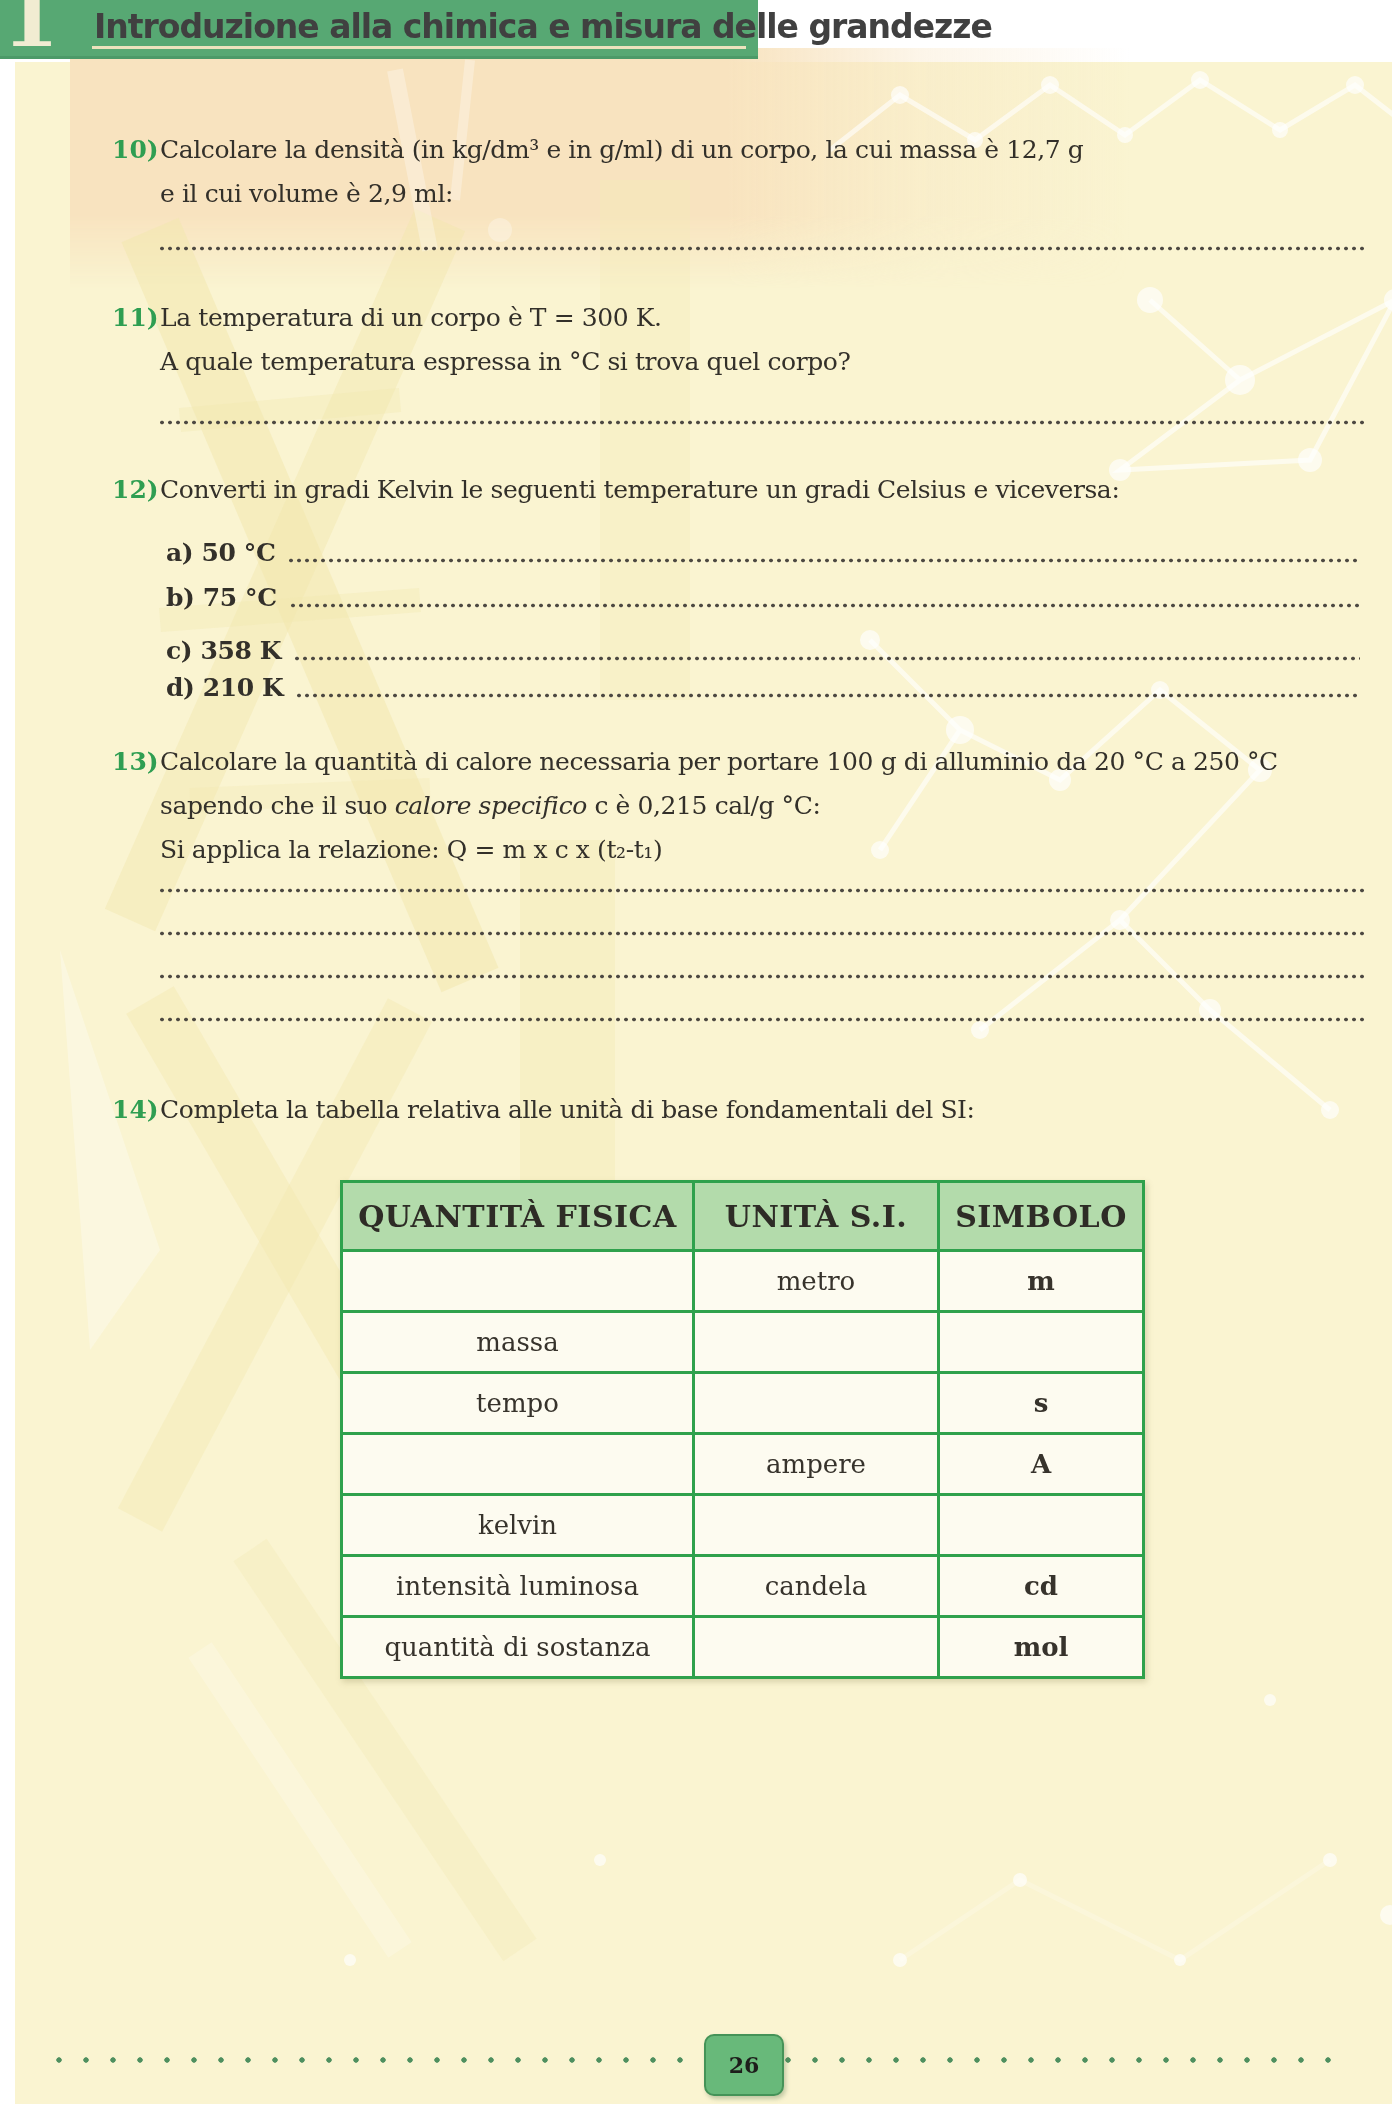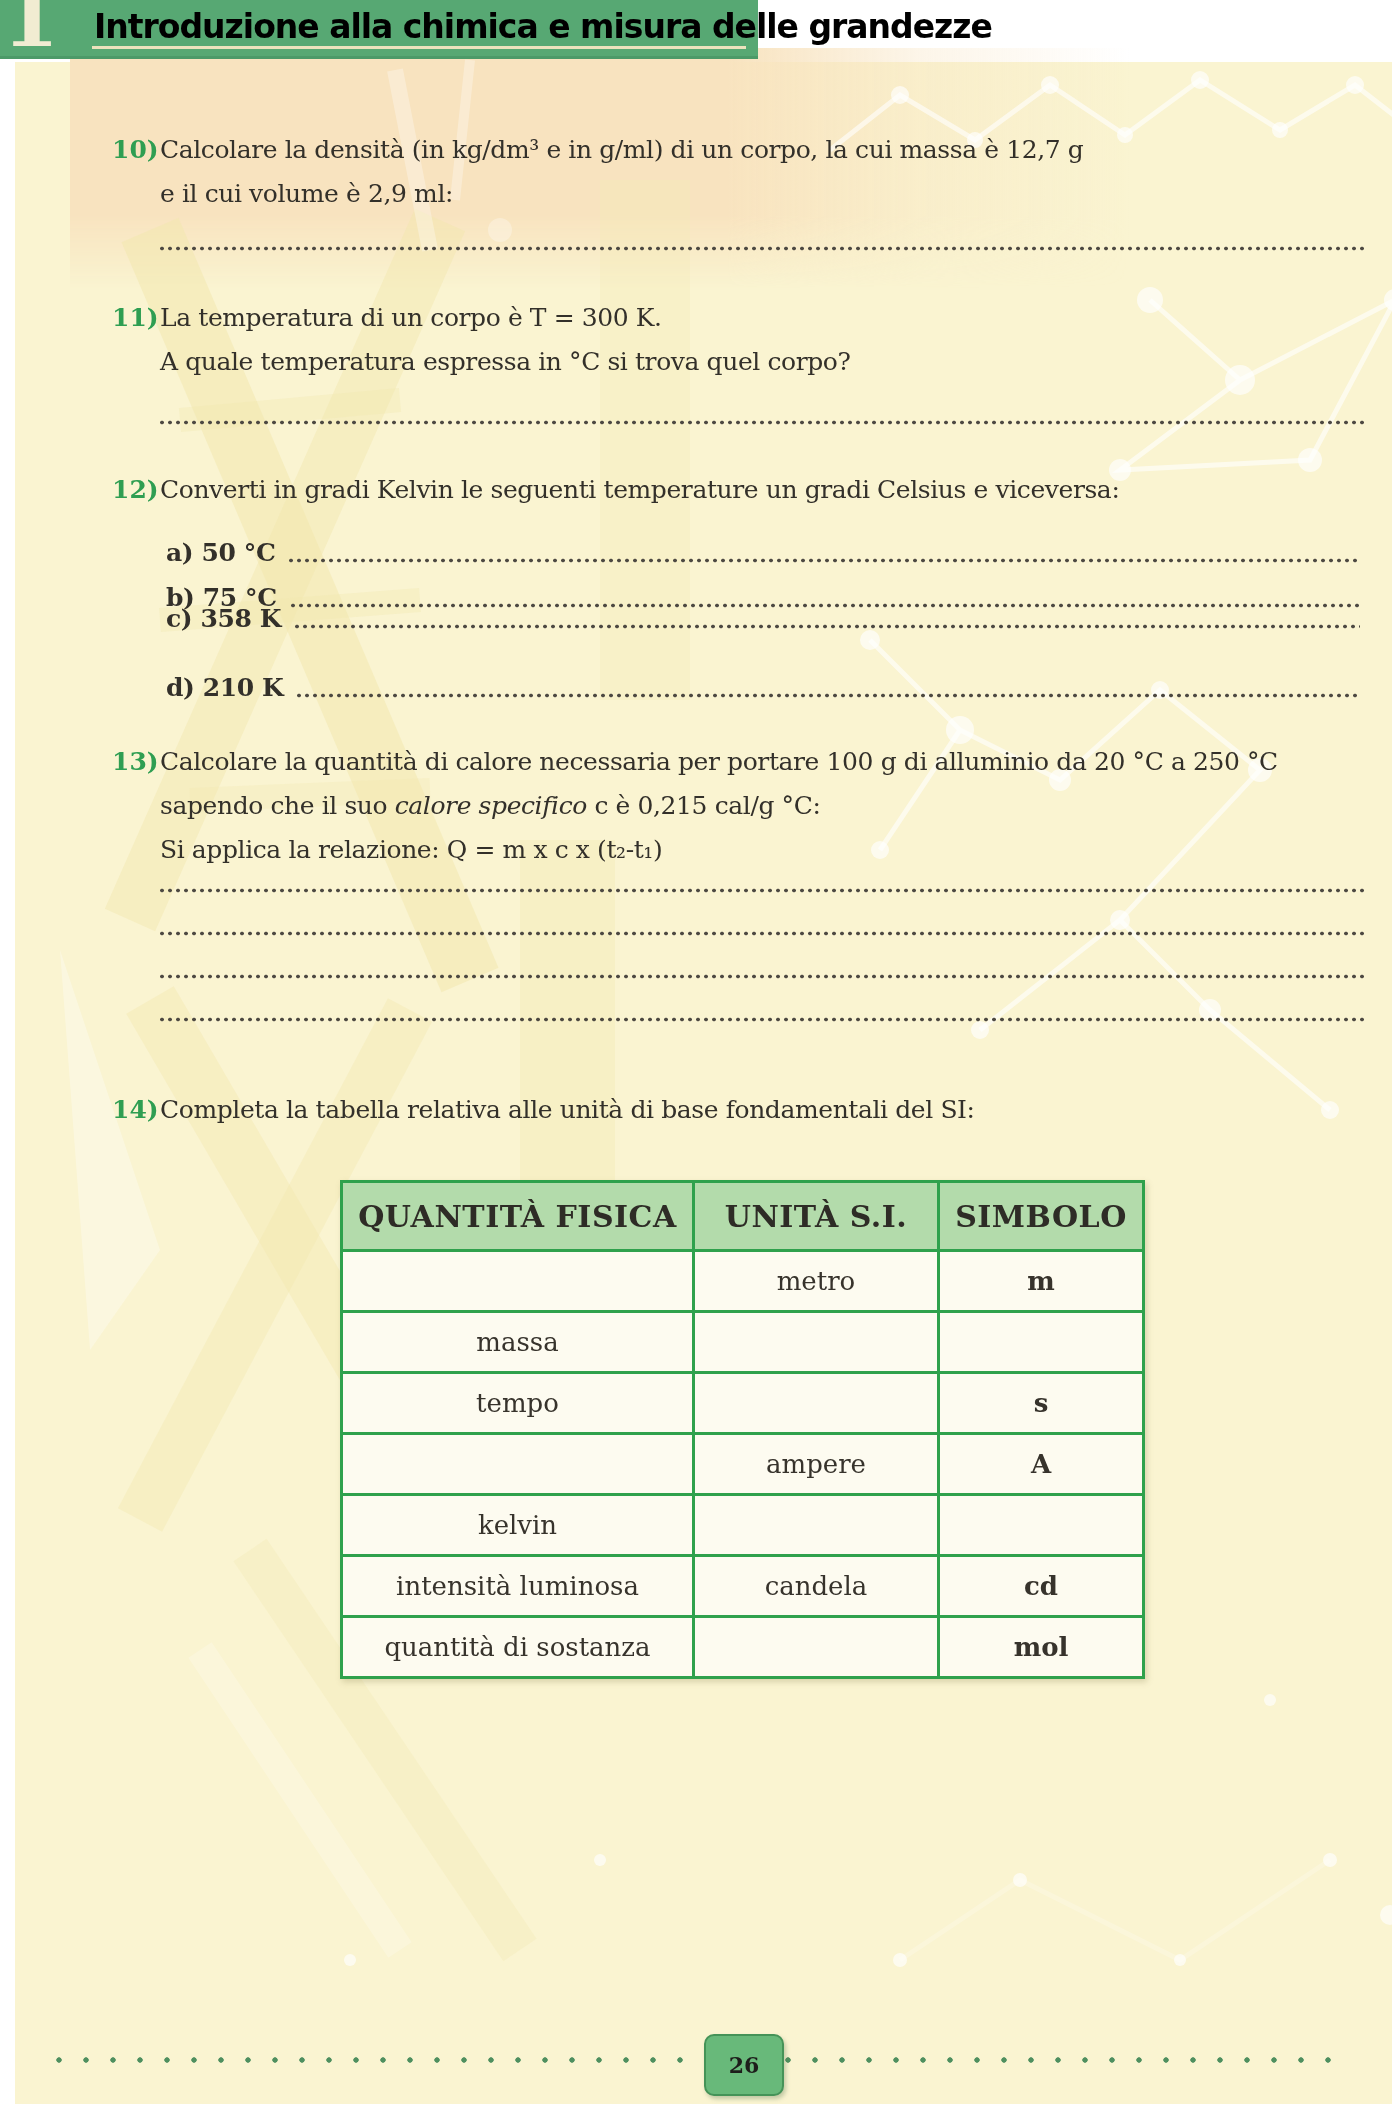--- a/index.html
+++ b/index.html
@@ -14,21 +14,21 @@
     background:linear-gradient(90deg, #f8e3bf 0%, #f8e3bf 62%, rgba(248,227,191,0.35) 80%, rgba(248,227,191,0) 100%);
     -webkit-mask-image:linear-gradient(180deg,#000 0 70%,transparent 100%);
     mask-image:linear-gradient(180deg,#000 0 70%,transparent 100%);}
   .wm{position:absolute; left:0; top:0; pointer-events:none;}
   
   .chapter-bar{position:absolute; left:0; top:0; width:758px; height:56px;
     background:#57a873; border-bottom:3px solid #4c9a68;}
   .chapter-num{position:absolute; left:2px; top:-24px; font-size:82px; font-weight:bold;
     color:#f1ecd2; font-family:"DejaVu Serif", serif; line-height:1;}
   .chapter-title{position:absolute; left:94px; top:7px; font-size:33px; font-weight:bold;
-    letter-spacing:-1px; color:#000000; font-family:"DejaVu Sans", sans-serif; white-space:nowrap;}
+    letter-spacing:-1px; color:#404040; font-family:"DejaVu Sans", sans-serif; white-space:nowrap;}
   .chapter-underline{position:absolute; left:92px; top:46px; width:654px; height:3px; background:#ece2bd;}
   
   .question{position:absolute; left:112px; width:1270px; display:flex; align-items:flex-start;}
   .qnum{flex:0 0 48px; font-size:25px; font-weight:bold; color:#2f9e52; line-height:44px; text-align:left;}
   .qbody{flex:1;}
   .qline{font-size:25px; line-height:44px; letter-spacing:-0.4px; white-space:nowrap;}
   .qline .it{font-style:italic;}
   .dotline{position:absolute; left:160px; width:1205px; height:5px;
     background-image:radial-gradient(circle at 2px 2.5px, #4d4942 1.5px, transparent 2.2px);
     background-size:8px 5px; background-repeat:repeat-x;}
@@ -162,21 +162,21 @@
     </div>
   </section>
   <div class="item-row" style="top:536px">
     <span class="item-label">a) 50 °C</span>
     <span class="dotfill"></span>
   </div>
   <div class="item-row" style="top:581px">
     <span class="item-label">b) 75 °C</span>
     <span class="dotfill"></span>
   </div>
-  <div class="item-row" style="top:602px">
+  <div class="item-row" style="top:634px">
     <span class="item-label">c) 358 K</span>
     <span class="dotfill"></span>
   </div>
   <div class="item-row" style="top:671px">
     <span class="item-label">d) 210 K</span>
     <span class="dotfill"></span>
   </div>
 
   <section class="question" style="top:740px">
     <span class="qnum">13)</span>

